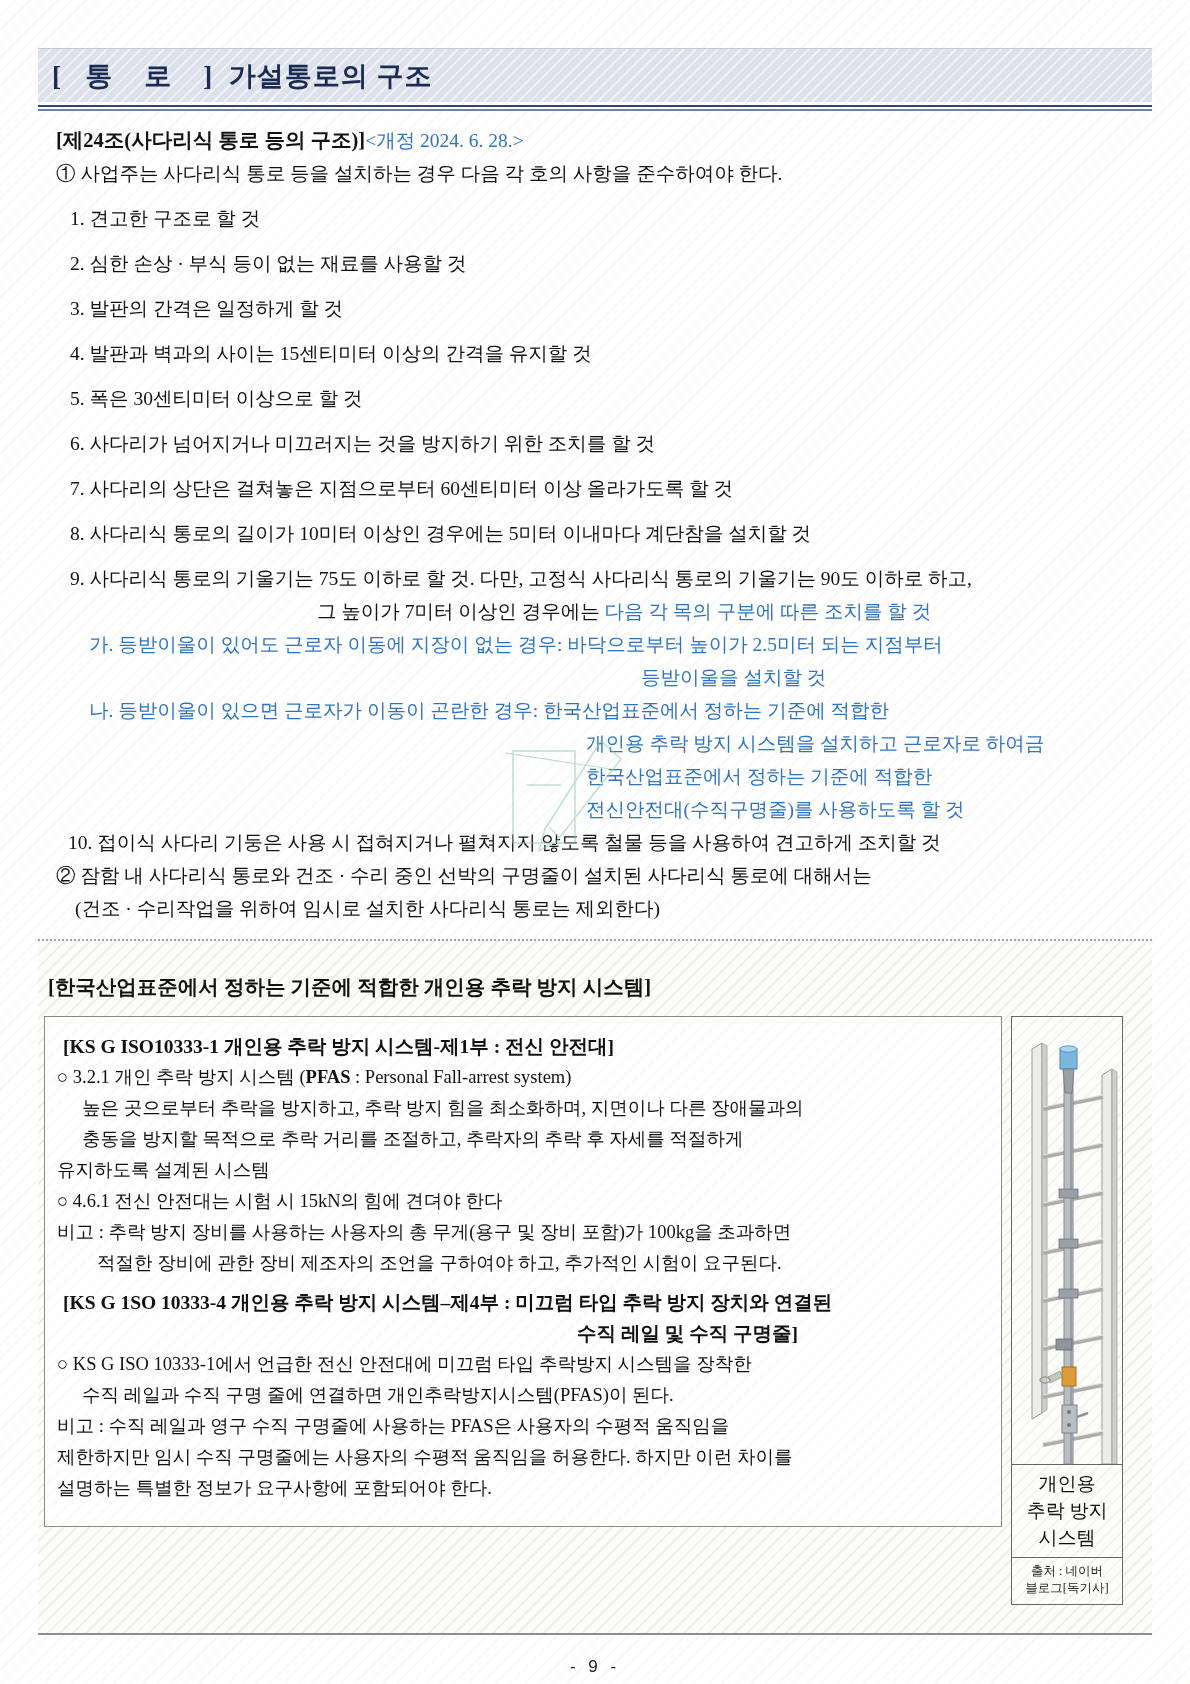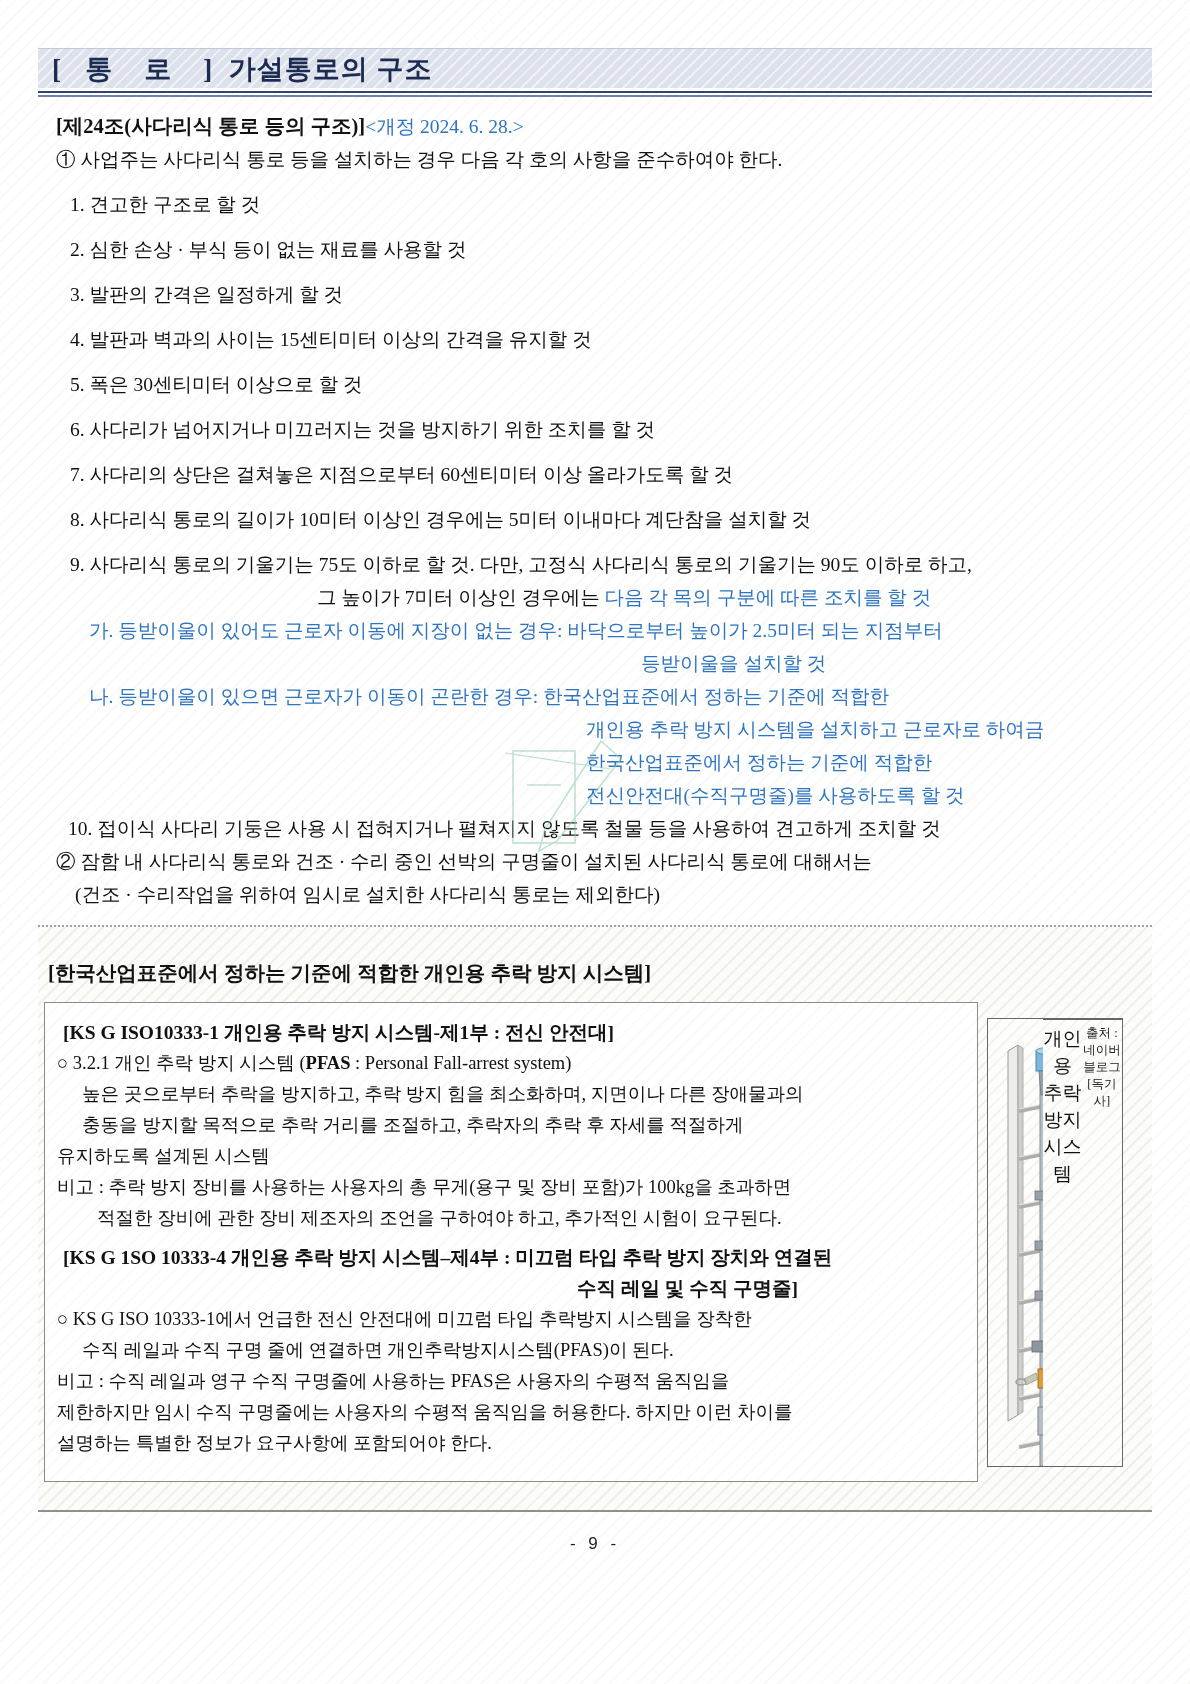--- a/index.html
+++ b/index.html
@@ -12,21 +12,21 @@
     background-image: repeating-linear-gradient(135deg, rgba(205,205,198,0.12) 0 2px, transparent 2px 10px);
     font-family:"Liberation Serif","DejaVu Serif",serif;
     color:#111;
     overflow:hidden;
   }
   .content { margin:0 38px; }
 
   
   .header-bar {
     margin-top:48px;
-    height:40px;
+    height:54px;
     background-color:#dce1ec;
     background-image: repeating-linear-gradient(135deg, rgba(255,255,255,0.55) 0 2px, transparent 2px 8px);
     display:flex; align-items:center;
     padding-left:14px;
     border-top:1px solid #c2c8d8;
   }
   .header-title {
     font-size:27px; font-weight:bold; color:#1c2b52;
     white-space:pre; letter-spacing:1px;
   }
@@ -53,42 +53,42 @@
   
   .section2 {
     margin-top:14px;
     border-top:2px dotted #a3a3a3;
     border-bottom:2px solid #8f8f8f;
     background-color:#fcfcf9;
     background-image: repeating-linear-gradient(135deg, rgba(203,203,196,0.28) 0 2px, transparent 2px 9px);
     padding:12px 29px 28px 6px;
   }
   .s2-title { font-size:20.5px; font-weight:bold; padding-left:4px; margin-bottom:15px; white-space:pre;margin-top:20px; }
-  .s2-body { display:flex; align-items:center; gap:9px; }
+  .s2-body { display:flex; align-items:flex-start; gap:9px; }
   .textbox {
     flex:1;
     border:1px solid #8a8a8a;
     background-color:#ffffff;
     background-image: repeating-linear-gradient(135deg, rgba(205,205,198,0.10) 0 2px, transparent 2px 10px);
     padding:14px 8px 22px 12px;
     font-size:18.5px;
   }
   .textbox .bline { line-height:31px; white-space:pre; }
   .box-heading { font-weight:bold; font-size:19.5px; line-height:31px; white-space:pre; padding-left:6px; }
   .box-heading.second { margin-top:8px; }
   .ind-box-1 { padding-left:25px; }
   .ind-note { padding-left:40px; }
   .ind-h2c { padding-left:520px; }
 
   .figurebox {
-    width:136px;
+    width:112px;
     border:1px solid #666;
     background-color:#fdfdfb;
     background-image: repeating-linear-gradient(135deg, rgba(205,205,198,0.20) 0 2px, transparent 2px 9px);
-    display:flex; flex-direction:row;
+    display:flex; flex-direction:column;
   }
   .fig-img { height:447px; overflow:hidden; }
   .fig-caption {
     border-top:1px solid #666;
     text-align:center; font-size:19px; line-height:27px; padding:5px 0 6px;
   }
   .fig-source {
     border-top:1px solid #666;
     text-align:center; font-size:12.5px; line-height:17px; padding:5px 0 7px; color:#222;
   }
@@ -136,20 +136,21 @@
     <div class="section2">
       <div class="s2-title">[한국산업표준에서 정하는 기준에 적합한 개인용 추락 방지 시스템]</div>
       <div class="s2-body">
 
         <div class="textbox">
           <div class="box-heading">[KS G ISO10333-1 개인용 추락 방지 시스템-제1부 : 전신 안전대]</div>
           <div class="bline"><span>○ 3.2.1 개인 추락 방지 시스템 (</span><b>PFAS</b><span> : Personal Fall-arrest system)</span></div>
           <div class="bline ind-box-1">높은 곳으로부터 추락을 방지하고, 추락 방지 힘을 최소화하며, 지면이나 다른 장애물과의</div>
           <div class="bline ind-box-1">충동을 방지할 목적으로 추락 거리를 조절하고, 추락자의 추락 후 자세를 적절하게</div>
           <div class="bline">유지하도록 설계된 시스템</div>
+          <div class="bline">○ 4.6.1 전신 안전대는 시험 시 15kN의 힘에 견뎌야 한다</div>
           <div class="bline">비고 : 추락 방지 장비를 사용하는 사용자의 총 무게(용구 및 장비 포함)가 100kg을 초과하면</div>
           <div class="bline ind-note">적절한 장비에 관한 장비 제조자의 조언을 구하여야 하고, 추가적인 시험이 요구된다.</div>
           <div class="box-heading second">[KS G 1SO 10333-4 개인용 추락 방지 시스템–제4부 : 미끄럼 타입 추락 방지 장치와 연결된</div>
           <div class="box-heading ind-h2c">수직 레일 및 수직 구명줄]</div>
           <div class="bline">○ KS G ISO 10333-1에서 언급한 전신 안전대에 미끄럼 타입 추락방지 시스템을 장착한</div>
           <div class="bline ind-box-1">수직 레일과 수직 구명 줄에 연결하면 개인추락방지시스템(PFAS)이 된다.</div>
           <div class="bline">비고 : 수직 레일과 영구 수직 구명줄에 사용하는 PFAS은 사용자의 수평적 움직임을</div>
           <div class="bline">제한하지만 임시 수직 구명줄에는 사용자의 수평적 움직임을 허용한다. 하지만 이런 차이를</div>
           <div class="bline">설명하는 특별한 정보가 요구사항에 포함되어야 한다.</div>
         </div>

